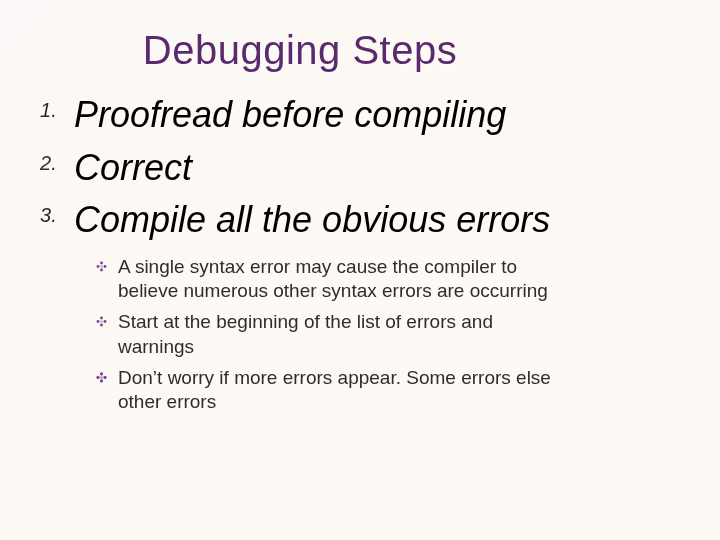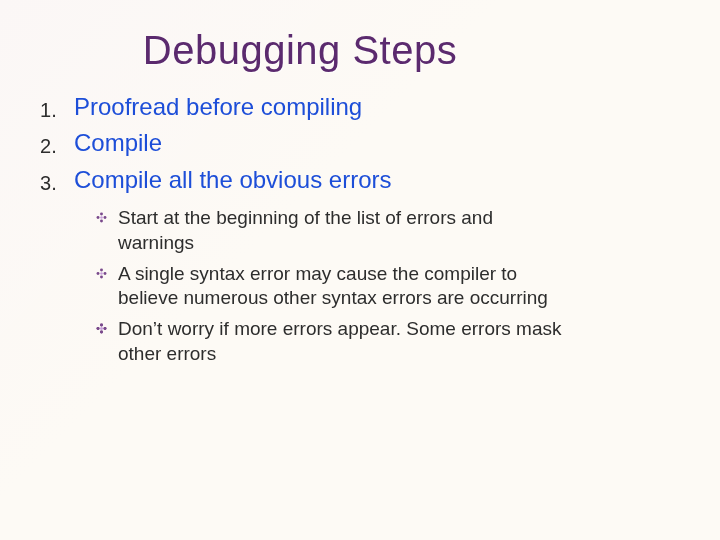--- a/index.html
+++ b/index.html
@@ -41,26 +41,27 @@
     font-weight: 400;
   }
   ol.main {
     margin: 0 0 0 4px;
     padding: 0 0 0 34px;
     list-style: none;
     counter-reset: mainnum;
   }
   ol.main > li {
     counter-increment: mainnum;
-    font-size: 24px;
-    color: #1d4ed8;
+    font-size: 36px;
+    color: #000000;
     line-height: 1.35;
     margin-bottom: 4px;
     position: relative;
     font-weight: 400;
+    font-style: italic;
   }
   ol.main > li::before {
     content: counter(mainnum) ".";
     position: absolute;
     left: -34px;
     top: 6px;
     font-size: 20px;
     color: #2d2d2d;
   }
   ul.sub {
@@ -93,28 +94,42 @@
 
 <div class="slide">
 
   <h1 class="title">Debugging Steps</h1>
 
   <ol class="main">
     <li>
       <span>Proofread before compiling</span>
     </li>
     <li>
-      <span>Compile</span>
+      <span>Correct</span>
     </li>
     <li>
       <span>Compile all the obvious errors</span>
     </li>
   </ol>
 
   <ul class="sub">
+    <li>
+      <span class="bullet-icon">
+        <svg viewBox="0 0 12 12" width="11" height="11">
+          <g fill="#7a4a8c">
+            <circle cx="6" cy="2.2" r="1.6"></circle>
+            <circle cx="9.8" cy="6" r="1.6"></circle>
+            <circle cx="6" cy="9.8" r="1.6"></circle>
+            <circle cx="2.2" cy="6" r="1.6"></circle>
+          </g>
+          <circle cx="6" cy="6" r="1.4" fill="#c9a0dc"></circle>
+        </svg>
+      </span>
+      <span>A single syntax error may cause the compiler to believe numerous other syntax errors are occurring</span>
+    </li>
     <li>
       <span class="bullet-icon">
         <svg viewBox="0 0 12 12" width="11" height="11">
           <g fill="#7a4a8c">
             <circle cx="6" cy="2.2" r="1.6"></circle>
             <circle cx="9.8" cy="6" r="1.6"></circle>
             <circle cx="6" cy="9.8" r="1.6"></circle>
             <circle cx="2.2" cy="6" r="1.6"></circle>
           </g>
           <circle cx="6" cy="6" r="1.4" fill="#c9a0dc"></circle>
@@ -127,44 +142,30 @@
         <svg viewBox="0 0 12 12" width="11" height="11">
           <g fill="#7a4a8c">
             <circle cx="6" cy="2.2" r="1.6"></circle>
             <circle cx="9.8" cy="6" r="1.6"></circle>
             <circle cx="6" cy="9.8" r="1.6"></circle>
             <circle cx="2.2" cy="6" r="1.6"></circle>
           </g>
           <circle cx="6" cy="6" r="1.4" fill="#c9a0dc"></circle>
         </svg>
       </span>
-      <span>A single syntax error may cause the compiler to believe numerous other syntax errors are occurring</span>
     </li>
     <li>
       <span class="bullet-icon">
         <svg viewBox="0 0 12 12" width="11" height="11">
           <g fill="#7a4a8c">
             <circle cx="6" cy="2.2" r="1.6"></circle>
             <circle cx="9.8" cy="6" r="1.6"></circle>
             <circle cx="6" cy="9.8" r="1.6"></circle>
             <circle cx="2.2" cy="6" r="1.6"></circle>
           </g>
           <circle cx="6" cy="6" r="1.4" fill="#c9a0dc"></circle>
         </svg>
       </span>
-    </li>
-    <li>
-      <span class="bullet-icon">
-        <svg viewBox="0 0 12 12" width="11" height="11">
-          <g fill="#7a4a8c">
-            <circle cx="6" cy="2.2" r="1.6"></circle>
-            <circle cx="9.8" cy="6" r="1.6"></circle>
-            <circle cx="6" cy="9.8" r="1.6"></circle>
-            <circle cx="2.2" cy="6" r="1.6"></circle>
-          </g>
-          <circle cx="6" cy="6" r="1.4" fill="#c9a0dc"></circle>
-        </svg>
-      </span>
-      <span>Don’t worry if more errors appear. Some errors mask other errors</span>
+      <span>Don’t worry if more errors appear. Some errors else other errors</span>
     </li>
   </ul>
 
 </div>
 
 </body></html>

